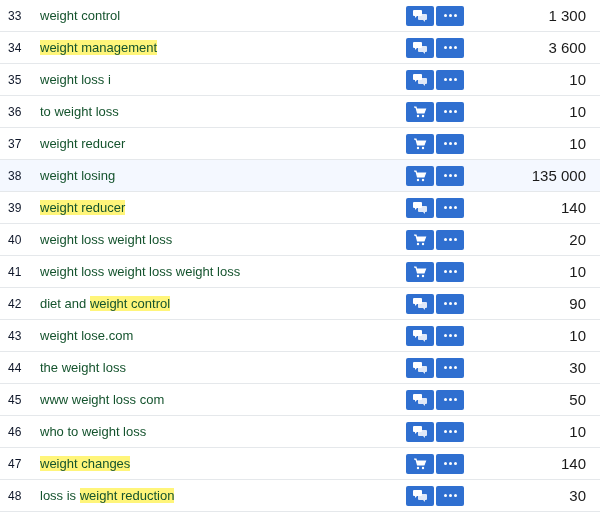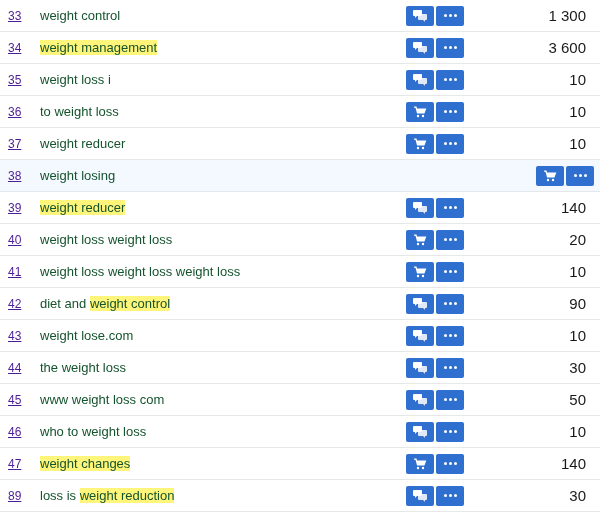--- a/index.html
+++ b/index.html
@@ -15,23 +15,22 @@
     align-items: center;
     border-bottom: 1px solid #e5e8eb;
     height: 32px;
   }
   .row.hovered {
     background: #f4f8ff;
   }
   .col-num {
     width: 36px;
     padding-left: 8px;
-    color: #4c1d95;
+    color: #0f172a;
     font-size: 12px;
-    text-decoration: underline;
   }
   .col-kw {
     flex: 1;
     padding-left: 4px;
     overflow: hidden;
     white-space: nowrap;
   }
   .col-kw a {
     color: #14532d;
     text-decoration: none;
@@ -194,20 +193,21 @@
           </svg>
         </div>
         <div class="btn">
           <div class="dots">
             <span></span>
             <span></span>
             <span></span>
           </div>
         </div>
       </div>
+      <div class="col-vol">135 000</div>
     </div>
     <div class="row">
       <div class="col-num">39</div>
       <div class="col-kw"><a href="#"><span><span class="hl">weight reducer</span></span></a></div>
       <div class="col-actions">
         <div class="btn">
           <svg width="14" height="12" viewBox="0 0 14 12">
             <path fill="#fff" d="M1 0h7a1 1 0 0 1 1 1v4a1 1 0 0 1-1 1H4l-2 2V6H1a1 1 0 0 1-1-1V1a1 1 0 0 1 1-1z"></path>
             <path fill="#fff" d="M6 4h7a1 1 0 0 1 1 1v4a1 1 0 0 1-1 1h-1v2l-2-2H6a1 1 0 0 1-1-1V5a1 1 0 0 1 1-1z" opacity="0.85"></path>
           </svg>
@@ -379,21 +379,21 @@
           <div class="dots">
             <span></span>
             <span></span>
             <span></span>
           </div>
         </div>
       </div>
       <div class="col-vol">140</div>
     </div>
     <div class="row">
-      <div class="col-num">89</div>
+      <div class="col-num">48</div>
       <div class="col-kw"><a href="#"><span><span>loss is </span><span class="hl">weight reduction</span></span></a></div>
       <div class="col-actions">
         <div class="btn">
           <svg width="14" height="12" viewBox="0 0 14 12">
             <path fill="#fff" d="M1 0h7a1 1 0 0 1 1 1v4a1 1 0 0 1-1 1H4l-2 2V6H1a1 1 0 0 1-1-1V1a1 1 0 0 1 1-1z"></path>
             <path fill="#fff" d="M6 4h7a1 1 0 0 1 1 1v4a1 1 0 0 1-1 1h-1v2l-2-2H6a1 1 0 0 1-1-1V5a1 1 0 0 1 1-1z" opacity="0.85"></path>
           </svg>
         </div>
         <div class="btn">
           <div class="dots">

